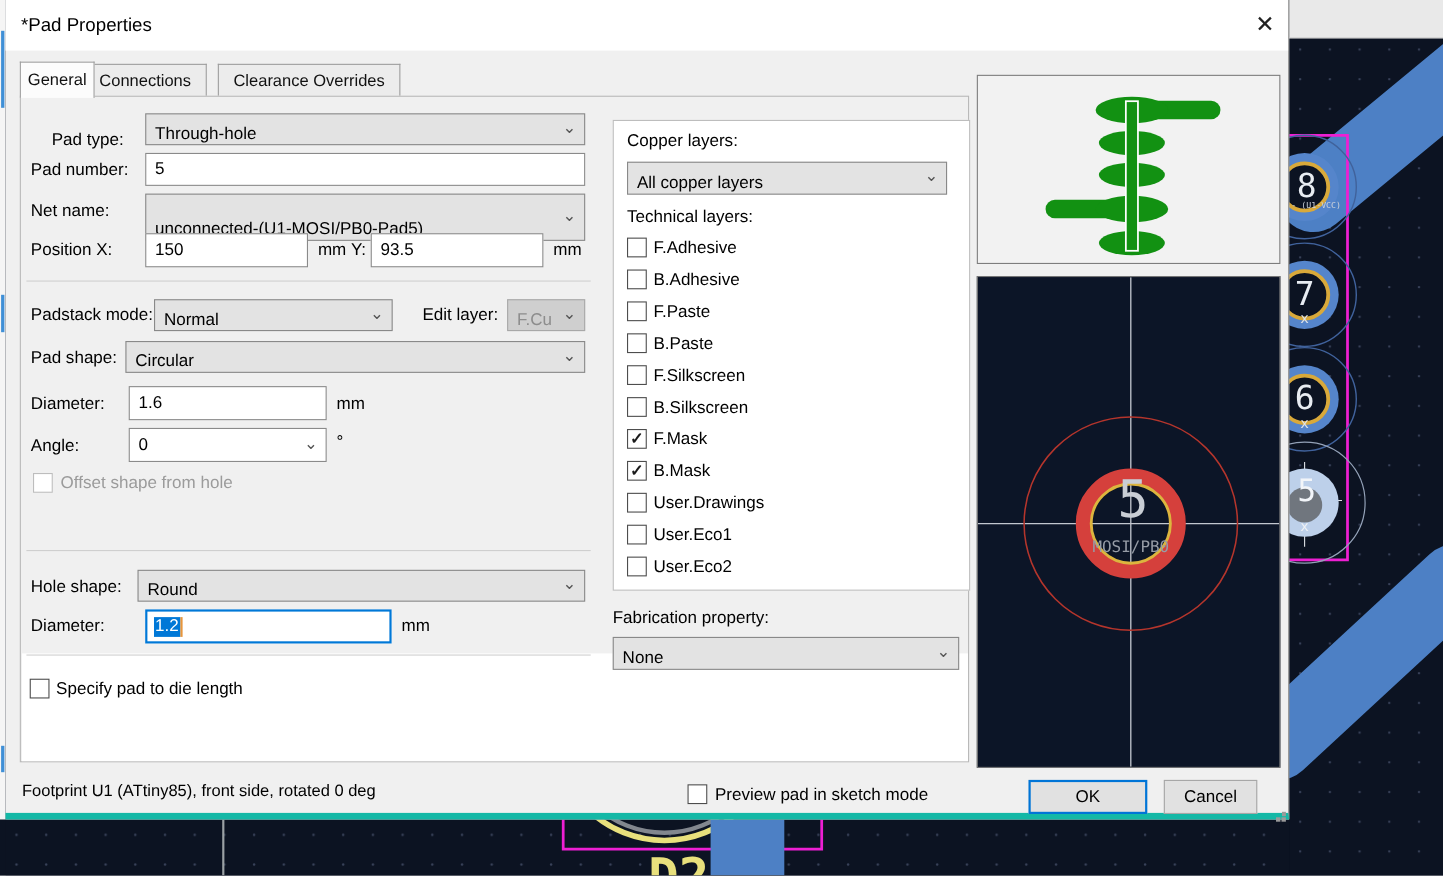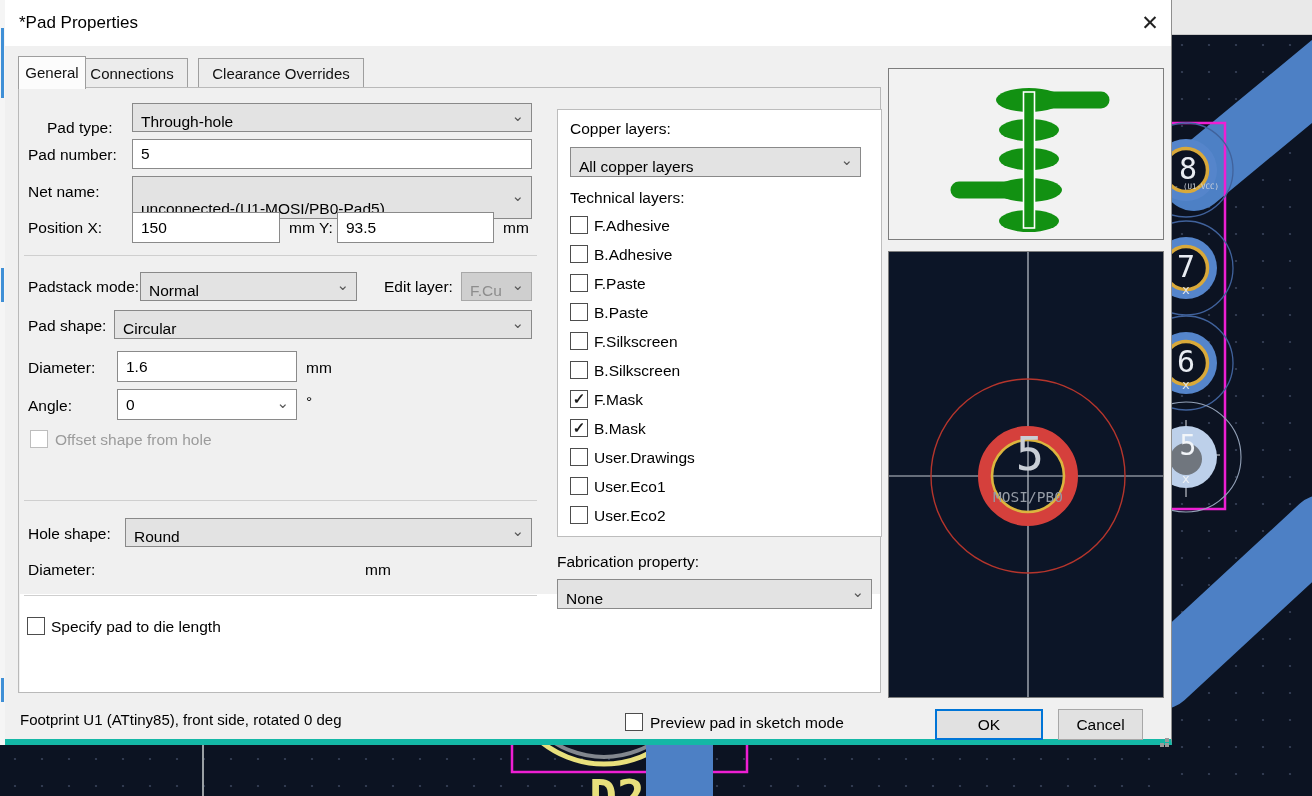--- a/index.html
+++ b/index.html
@@ -233,20 +233,24 @@
 
       <div class="abs sep" style="left:5px; top:412px; width:513px;"></div>
 
       <div class="abs lbl" style="left:9px; top:437px;">Hole shape:</div>
       <div class="abs combo" style="left:106px; top:430px; width:407px; height:29px;">
         <span>Round</span>
         <span class="chev">⌄</span>
       </div>
 
       <div class="abs lbl" style="left:9px; top:473px;">Diameter:</div>
+      <div class="abs input focused" style="left:113px; top:466px; width:224px; height:31px;">
+        <span class="sel">1.2</span>
+          <span class="caret"></span>
+      </div>
       <div class="abs lbl" style="left:346px; top:473px;">mm</div>
 
       <div class="abs sep" style="left:5px; top:507px; width:513px;"></div>
 
       <div class="abs cb" style="left:8px; top:529px;"></div>
       <div class="abs lbl" style="left:32px; top:530px;">Specify pad to die length</div>
 
       <div class="abs" id="layers-box">
         <div class="abs lbl" style="left:12px; top:10px;">Copper layers:</div>
         <div class="abs combo" style="left:12px; top:37px; width:291px; height:30px;">

